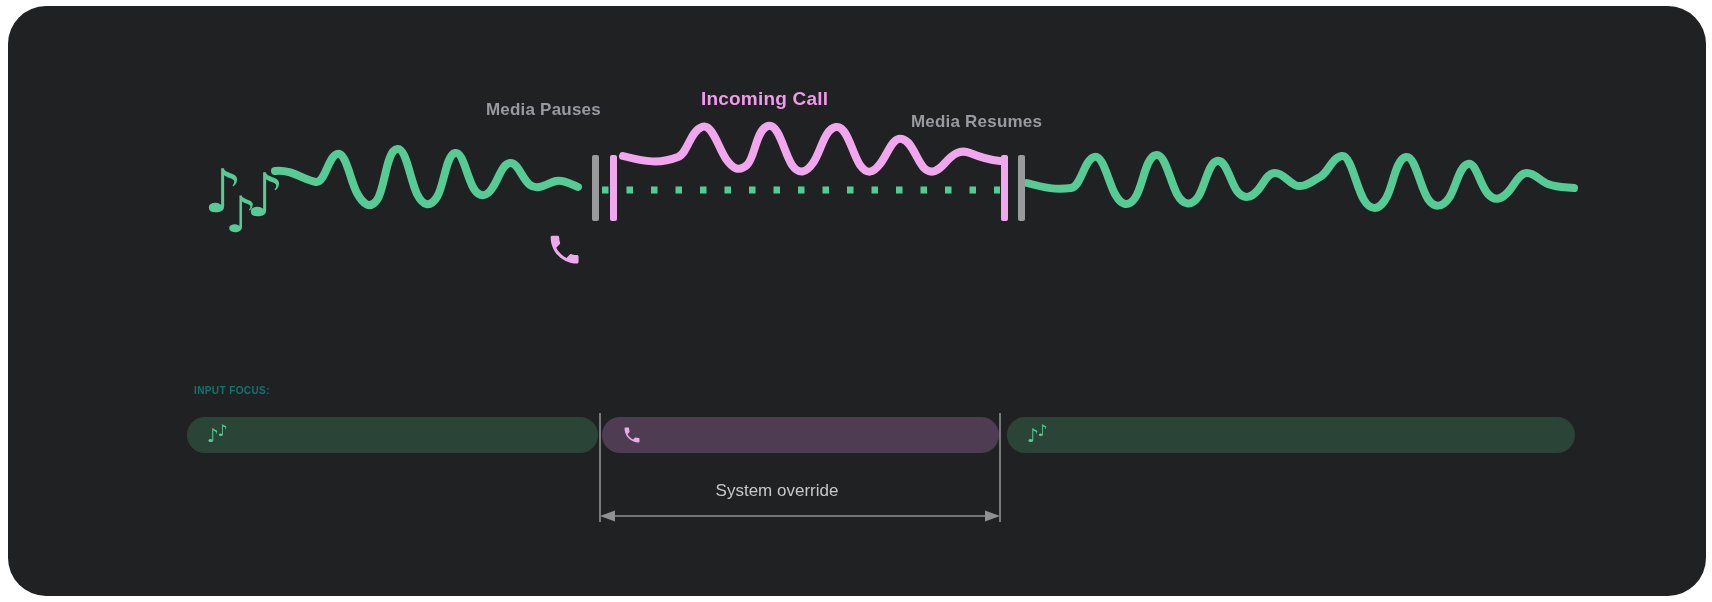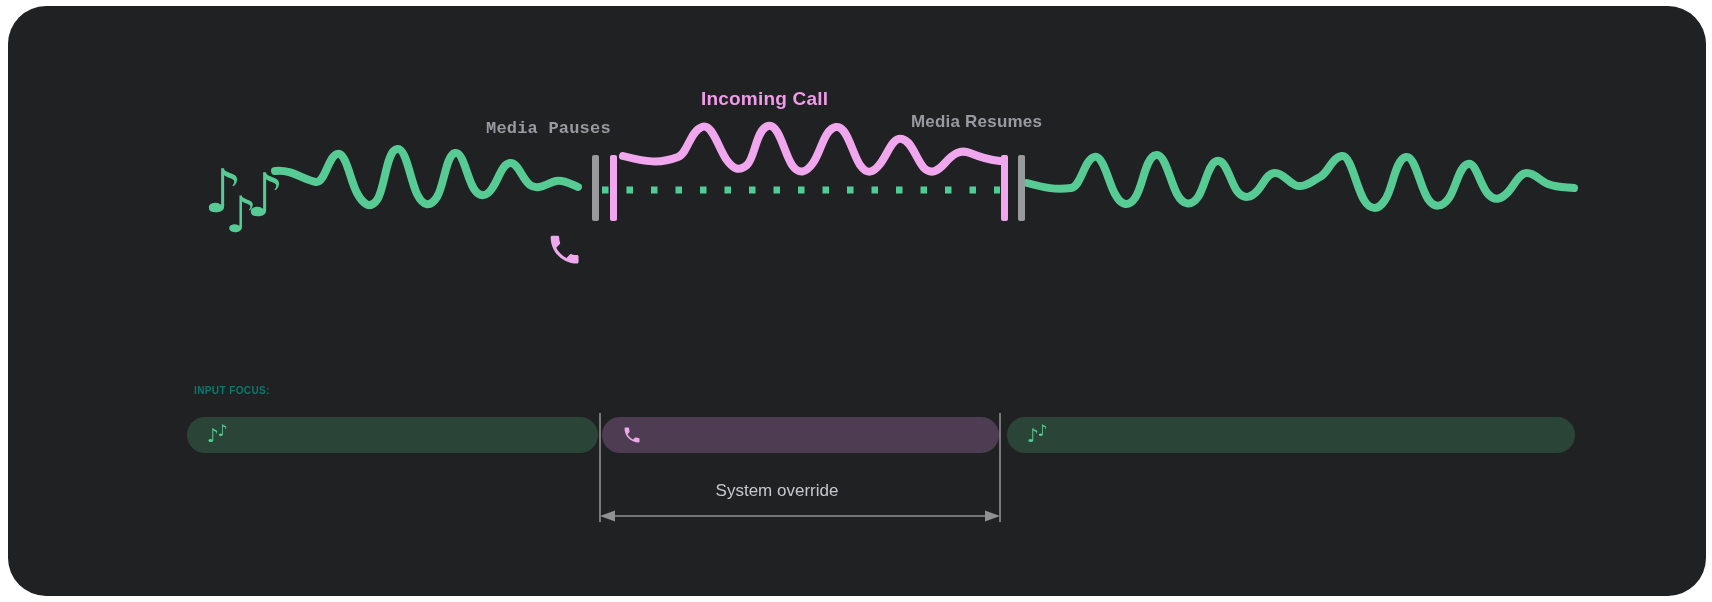--- a/index.html
+++ b/index.html
@@ -25,21 +25,21 @@
     width: 1712px; height: 602px;
   }
   .tl-label {
     position: absolute;
     width: 220px;
     font-size: 17px;
     font-weight: 600;
     color: #979ba1;
     letter-spacing: 0.2px;
   }
-  .lbl-media-pauses  { left: 486px; top: 119px; font-family: Liberation Mono, monospace; }
+  .lbl-media-pauses  { left: 486px; top: 100px; }
   .lbl-media-resumes { left: 911px; top: 112px; }
   .lbl-incoming-call {
     left: 701px; top: 88px;
     color: #f09ae9;
     font-size: 19px;
     font-weight: 600;
   }
   .focus-label {
     position: absolute;
     left: 194px; top: 385px;

